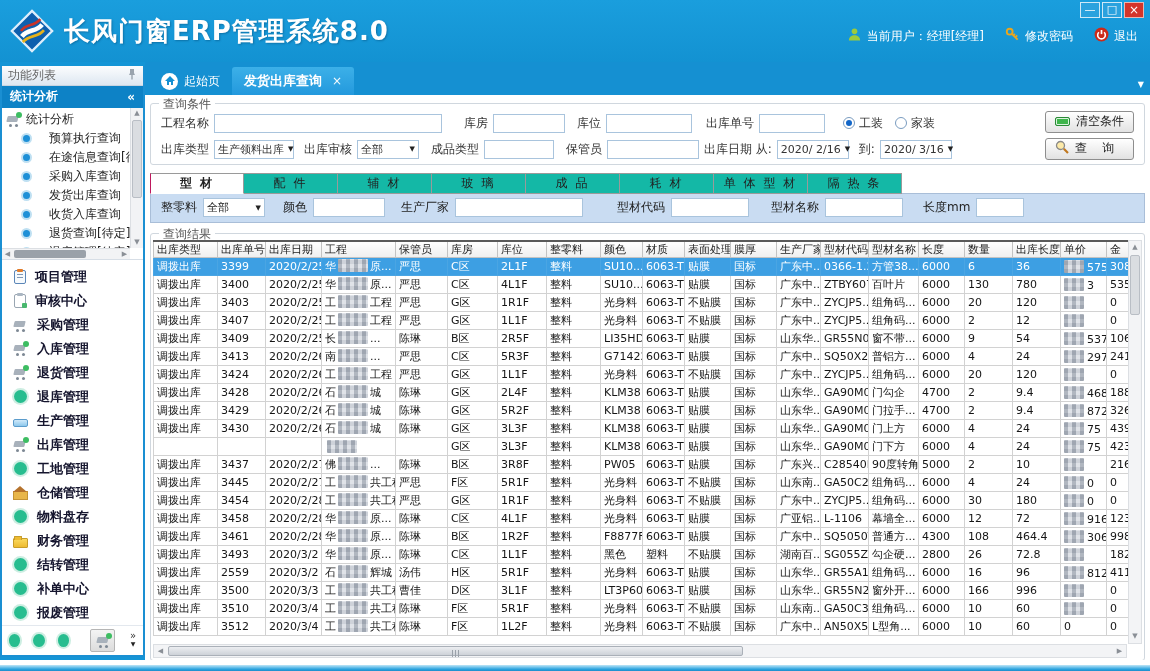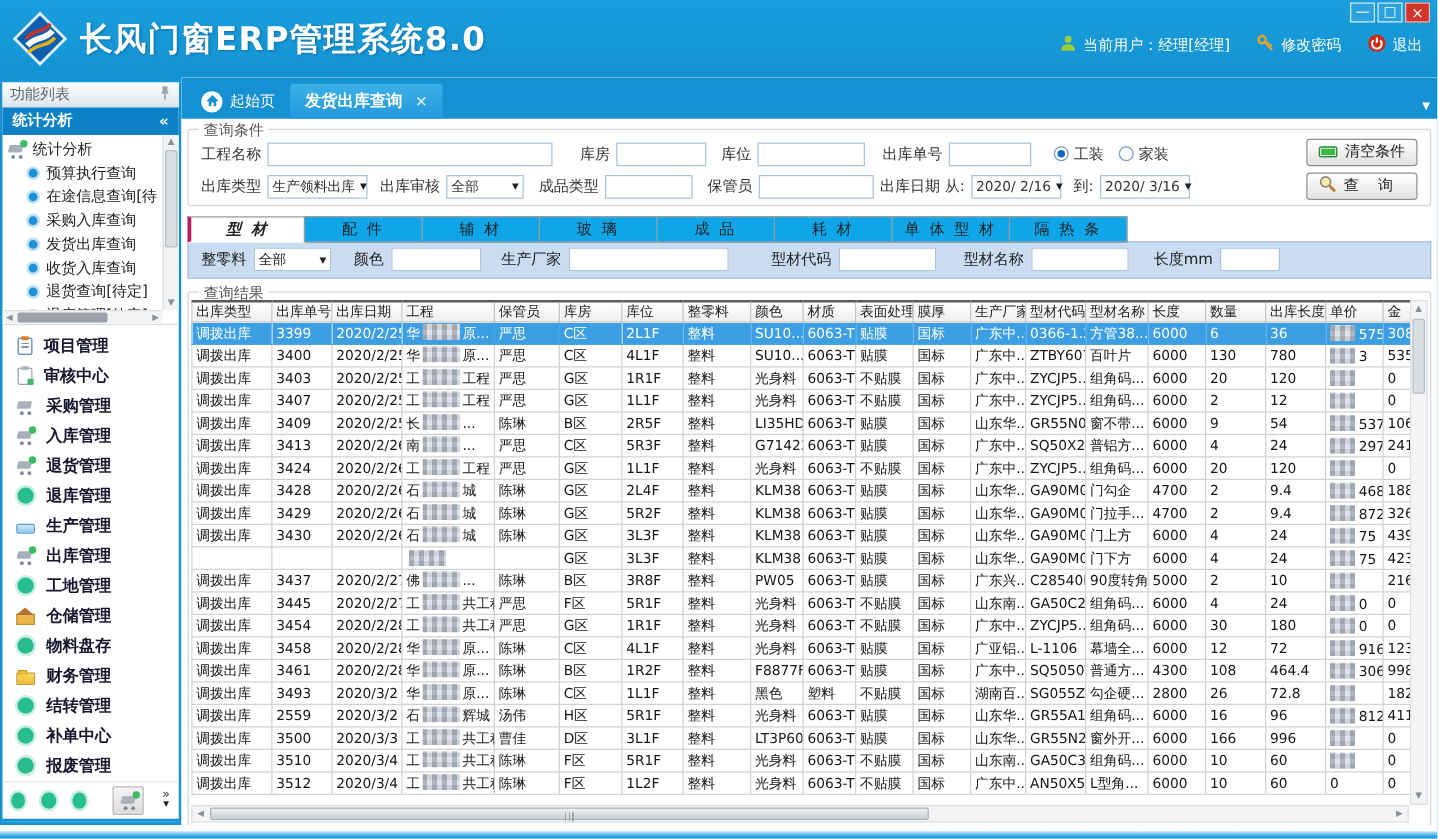--- a/index.html
+++ b/index.html
@@ -24,21 +24,21 @@
 
   
   .sidebar { width:145px; background:#fff; border:2px solid #1a8fd2; border-top:none; display:flex; flex-direction:column; }
   .func-header { height:20px; background:linear-gradient(#fcfdfe,#dde7f1); border-bottom:1px solid #c8d4e0;
     color:#666; font-size:12px; display:flex; align-items:center; justify-content:space-between; padding:0 6px; }
   .section-header { height:22px; background:#0d82c6; color:#fff; font-size:12px; font-weight:bold;
     display:flex; align-items:center; justify-content:space-between; padding:0 8px; }
   .tree-box { position:relative; height:152px; border-bottom:1px solid #d7dee6; overflow:hidden; }
   .tree-inner { position:absolute; left:0; top:0; right:13px; bottom:11px; overflow:hidden; padding:2px 0 0 4px; }
   .tree-root { height:19px; display:flex; align-items:center; gap:5px; font-size:12px; color:#222; }
-  .tree-item { height:19px; display:flex; align-items:center; gap:5px; font-size:12px; color:#222;
+  .tree-item { height:19px; display:flex; align-items:center; gap:17px; font-size:12px; color:#222;
     padding-left:15px; white-space:nowrap; overflow:hidden; }
   .ic-tree-dot { width:11px; height:11px; flex:none; border-radius:50%; background:#1e90d7; border:2px solid #bfe0f2; }
   .tree-vscroll { position:absolute; right:0; top:0; bottom:11px; width:13px; background:#f2f3f5; border-left:1px solid #dcdfe3; }
   .tree-vscroll .arr { height:11px; font-size:7px; color:#8a8f96; text-align:center; line-height:11px; }
   .tree-vscroll .thumb { position:absolute; top:12px; left:1px; right:1px; height:78px; background:#dadde1; border:1px solid #b9bec5; border-radius:2px; }
   .tree-vscroll .arr.dn { position:absolute; bottom:0; left:0; right:0; }
   .tree-hscroll { position:absolute; left:0; right:13px; bottom:0; height:11px; background:#f2f3f5; border-top:1px solid #dcdfe3; }
   .tree-hscroll .arr { position:absolute; top:0; width:11px; font-size:7px; color:#8a8f96; text-align:center; line-height:10px; }
   .tree-hscroll .arr.rt { right:0; }
   .tree-hscroll .thumb { position:absolute; left:12px; top:1px; height:8px; width:72px; background:#9aa1a9; border-radius:2px; }
@@ -102,23 +102,23 @@
   .radio { position:relative; width:12px; height:12px; border:1px solid #7a9cc0; border-radius:50%; background:#fff; margin-right:4px; }
   .radio.on::after { content:""; position:absolute; inset:2px; border-radius:50%; background:#1266c8; }
   .q-buttons { position:absolute; right:10px; top:7px; display:flex; flex-direction:column; gap:5px; }
   .btn { display:flex; align-items:center; gap:6px; height:22px; padding:0 9px; font-size:12px; color:#222;
     border:1px solid #8e8e8e; border-radius:3px; background:linear-gradient(#ffffff,#e2e2e2); }
   .ic-clear { width:15px; height:9px; background:#3db54a; border:1px solid #2a8a36; border-radius:2px; box-shadow:inset 0 0 0 1px #d9f3dd; }
 
   
   .mat-strip { margin:8px 1px 0 1px; }
   .mat-tabs { display:flex; height:21px; position:relative; z-index:2; }
-  .mat-tab { width:94px; border:1px solid #9a9a9a; border-left:none; background:#0ea5e9; font-size:12px; color:#222;
+  .mat-tab { width:94px; border:1px solid #9a9a9a; border-left:none; background:#14b8a6; font-size:12px; color:#222;
     display:flex; align-items:center; justify-content:center; letter-spacing:2px; }
-  .mat-tab:first-child { border-left:3px solid #be185d;font-style:italic; }
+  .mat-tab:first-child { border-left:1px solid #be185d; }
   .mat-tab.active { background:#fff; border-bottom:1px solid #fff; font-weight:bold; }
   .filter-band { height:30px; margin-top:-1px; background:#c9dcf2; border:1px solid #a9bed8; display:flex; align-items:center;
     font-size:12px; color:#222; padding:0 10px; white-space:nowrap; }
 
   
   .results-box { margin:10px 1px 0 1px; height:428px; }
   .grid-wrap { position:absolute; left:2px; right:2px; top:6px; bottom:16px; overflow:hidden; }
   table.grid { border-collapse:collapse; table-layout:fixed; width:979px; font-size:11px; }
   table.grid th { border:1px solid #c3c3c3; border-top:2px solid #5a5a5a; background:linear-gradient(#ffffff,#efefef);
     font-weight:normal; height:17px; padding:0 3px; text-align:left; white-space:nowrap; overflow:hidden; color:#222; }

